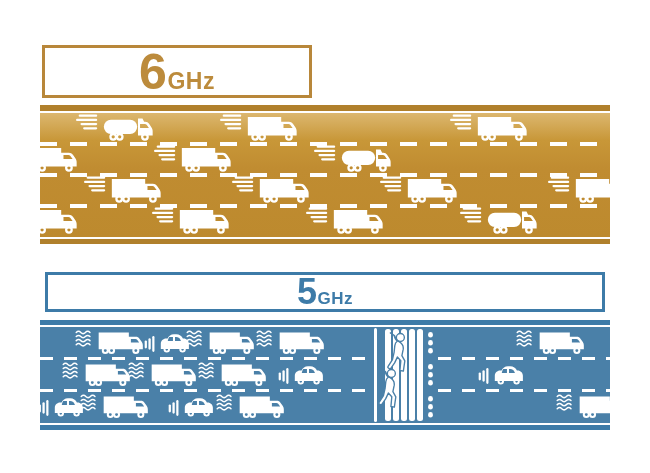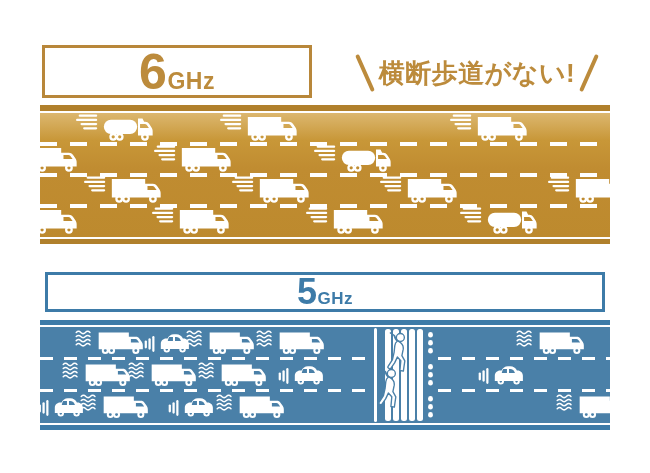--- a/index.html
+++ b/index.html
@@ -104,25 +104,20 @@
     </defs>
   </svg>
 
   <div class="banner banner-6">
     <div class="freq">
       <span class="num">6</span>
         <span class="unit">GHz</span>
     </div>
   </div>
 
-  <div class="callout">
-    <span class="mark mark-left"></span>
-    <span class="callout-text">横断歩道がない!</span>
-    <span class="mark mark-right"></span>
-  </div>
 
   <div class="road road-6" id="road-6">
     <div class="edge edge-top"></div>
     <div class="road-body">
         <div class="divider divider-gold" style="top: 29px; left: 0px; width: 570px;"></div>
         <div class="divider divider-gold" style="top: 60px; left: 0px; width: 570px;"></div>
         <div class="divider divider-gold" style="top: 91px; left: 0px; width: 570px;"></div>
         <svg viewBox="0 0 26 18" class="sprite" style="left: 36px; top: 1.225px; width: 23px; height: 16px;">
           <use href="#sym-speed"></use>
         </svg>

